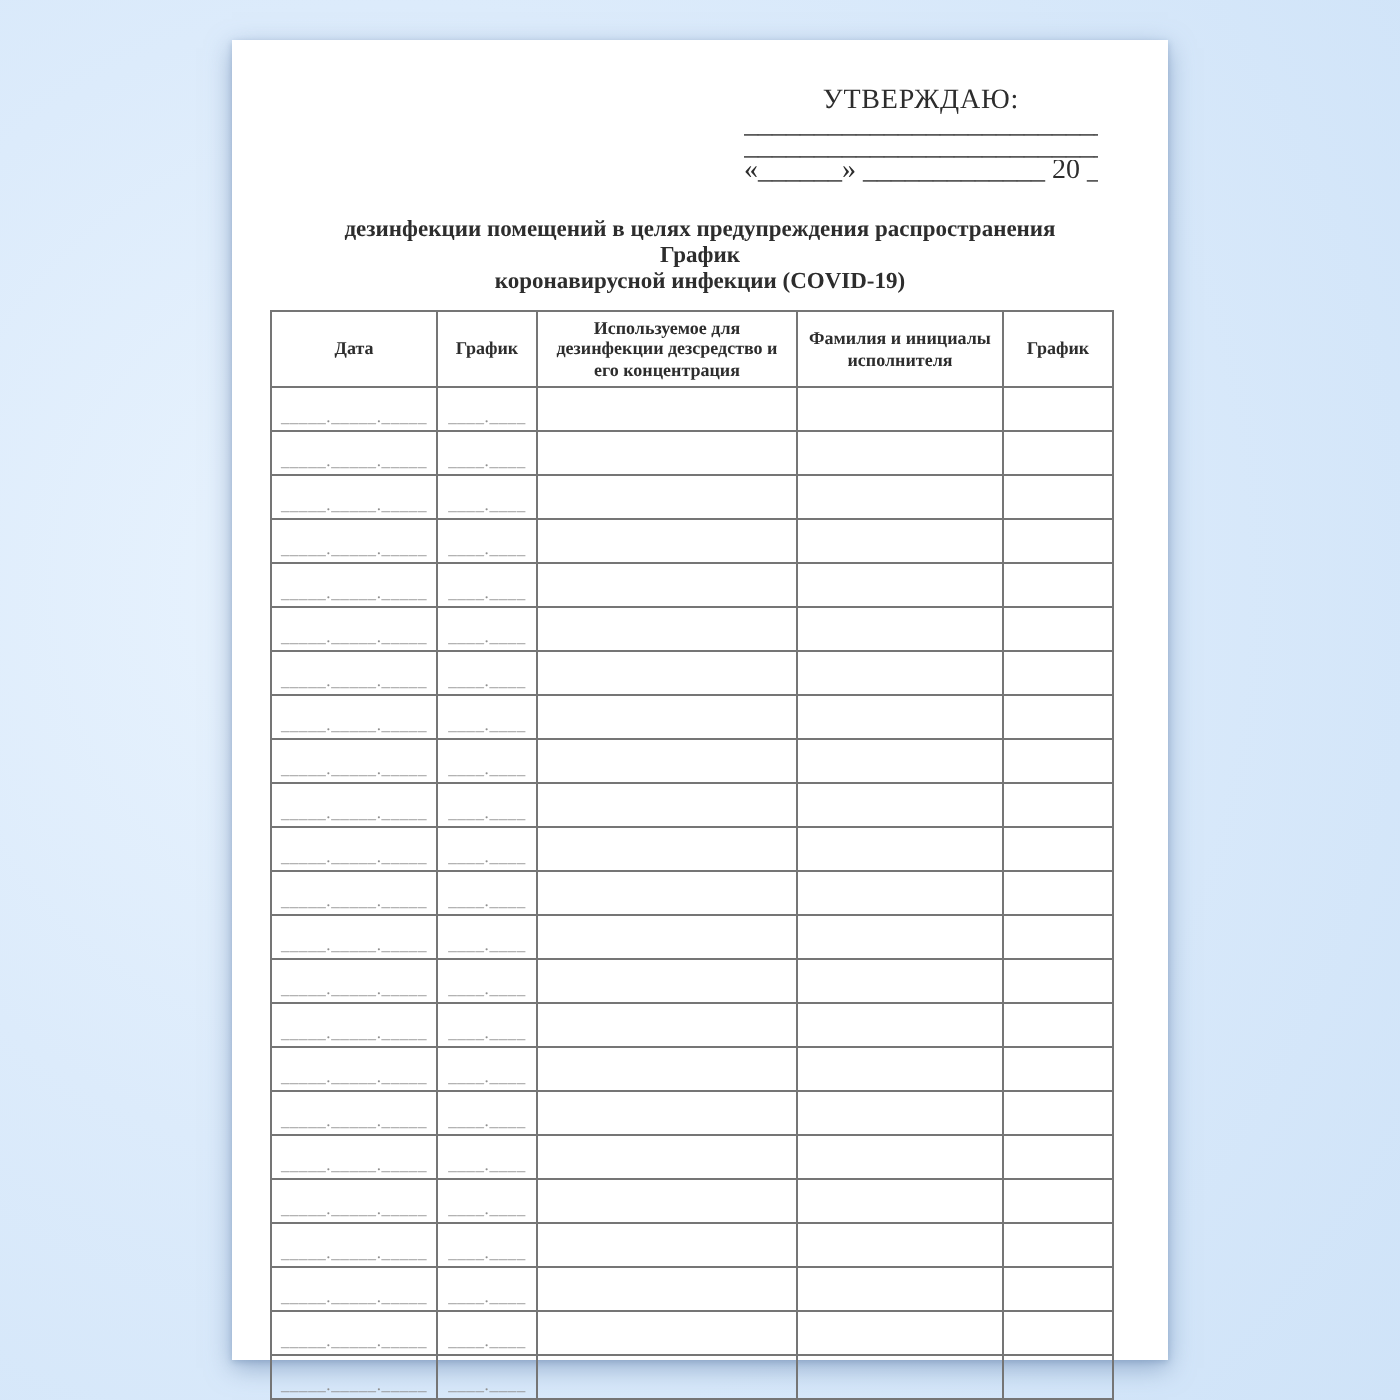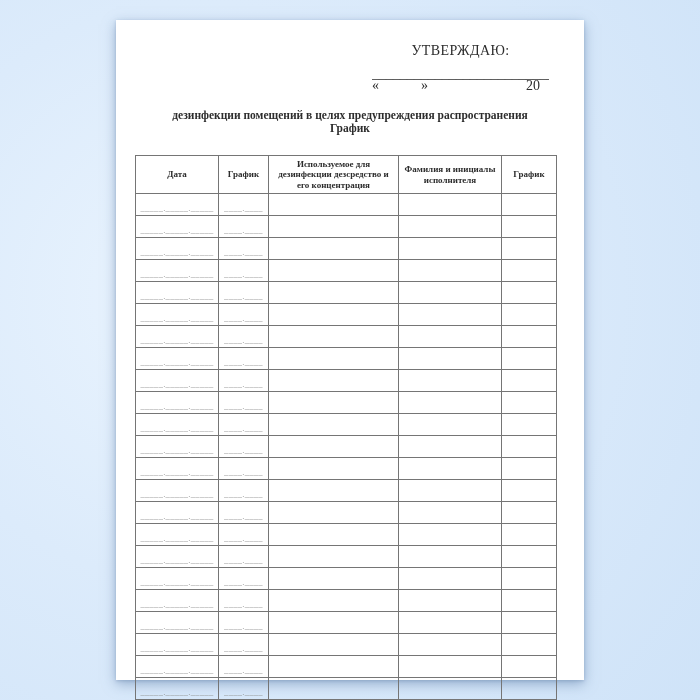--- a/index.html
+++ b/index.html
@@ -47,20 +47,21 @@
   <div class="approval">
     <div class="app-title">УТВЕРЖДАЮ:</div>
     <div class="app-line">____________________________________</div>
     <div class="app-line">____________________________________</div>
     <div class="app-line app-date">«______» _____________ 20 _____ г.</div>
   </div>
 
   <div class="doc-title">
     <div>дезинфекции помещений в целях предупреждения распространения</div>
     <div>График</div>
+    <div>коронавирусной инфекции (COVID-19)</div>
   </div>
 
   <table class="grid">
     <colgroup>
       <col style="width:83px">
         <col style="width:50px">
         <col style="width:130px">
       <col style="width:103px">
         <col style="width:55px">
     </colgroup>

